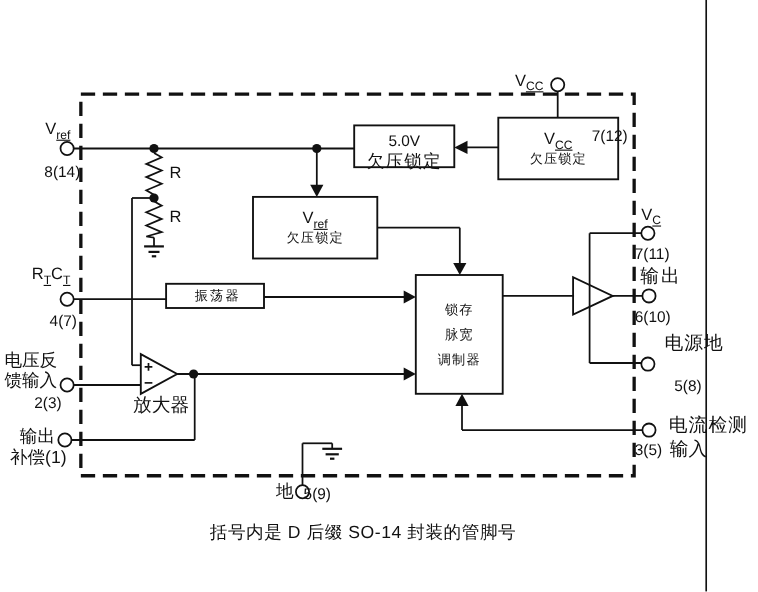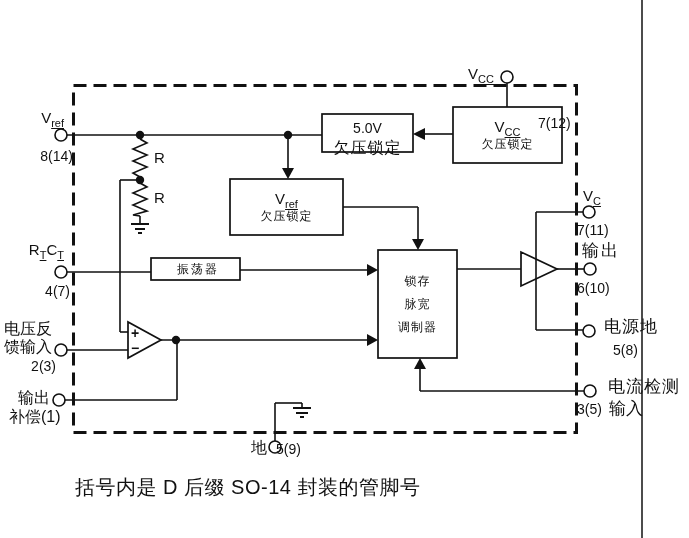--- a/index.html
+++ b/index.html
@@ -1,21 +1,21 @@
 <!DOCTYPE html>
 <html><head>
 <meta charset="utf-8">
 <style>
   html,body{margin:0;padding:0;background:#fff;}
   #canvas{position:relative;width:689px;height:538px;background:#ffffff;overflow:hidden;
           font-family:"Liberation Sans",sans-serif;color:#111;}
   #diagram-svg{position:absolute;left:0;top:0;}
   .lbl{position:absolute;white-space:nowrap;color:#111;line-height:1.1;}
   .t-title{font-size:23px;font-weight:bold;letter-spacing:1px;text-align:center;}
-  .t-caption{font-size:20px;letter-spacing:.5px;text-align:left;}
+  .t-caption{font-size:16px;letter-spacing:.5px;text-align:center;}
   .t-pin{font-size:15px;}
   .t-cjk{font-size:16px;}
   .t-cjkR{font-size:17px;}
   .t-num{font-size:14px;}
   .t-sign{font-size:14px;font-weight:bold;line-height:1;}
   .r{text-align:right;}
   sub{font-size:11px;vertical-align:-4px;line-height:0;text-decoration:underline;}
   .box-label{position:absolute;display:flex;flex-direction:column;align-items:center;
              justify-content:center;text-align:center;line-height:1.25;}
   .bl1{font-size:14px;}
@@ -140,20 +140,21 @@
   </div>
   <div class="box-label" style="left:378px;top:250px;width:79px;height:108px;line-height:23px;">
     <div class="bl2">锁存</div>
     <div class="bl2">脉宽</div>
     <div class="bl2">调制器</div>
   </div>
 
   <div class="lbl t-sign" style="left:131px;top:326px;">+</div>
   <div class="lbl t-sign" style="left:131px;top:341px;">−</div>
   <div class="lbl t-cjkR" style="left:104px;top:359px;width:85px;text-align:center;line-height:19px;">
+    <div>放大器</div>
   </div>
 
   <div class="lbl t-pin" style="left:154px;top:150px;">R</div>
   <div class="lbl t-pin" style="left:154px;top:190px;">R</div>
 
   <div class="lbl t-pin r" style="left:10px;top:110px;width:54px;"><span>V</span><sub>ref</sub></div>
   <div class="lbl t-num r" style="left:24px;top:149px;width:49px;">8(14)</div>
 
   <div class="lbl t-pin r" style="left:14px;top:242px;width:50px;"><span>R</span><sub>T</sub><span>C</span><sub>T</sub></div>
   <div class="lbl t-num r" style="left:24px;top:284px;width:46px;">4(7)</div>
@@ -172,21 +173,21 @@
 
   <div class="lbl t-cjk" style="left:251px;top:439px;">地</div>
   <div class="lbl t-num" style="left:276px;top:442px;text-align:center;">5(9)</div>
 
   <div class="lbl t-pin" style="left:583px;top:188px;"><span>V</span><sub>C</sub></div>
   <div class="lbl t-num" style="left:577px;top:223px;">7(11)</div>
 
   <div class="lbl t-cjkR" style="left:582px;top:242px;letter-spacing:2px;">输出</div>
   <div class="lbl t-num" style="left:577px;top:281px;">6(10)</div>
 
-  <div class="lbl t-cjkR" style="left:604px;top:318px;letter-spacing:1px;">电源地</div>
+  <div class="lbl t-cjkR" style="left:604px;top:303px;letter-spacing:1px;">电源地</div>
   <div class="lbl t-num" style="left:577px;top:343px;margin-left:36px;">5(8)</div>
 
   <div class="lbl t-cjkR" style="left:608px;top:378px;letter-spacing:1px;">电流检测</div>
   <div class="lbl cs-row" style="left:577px;top:400px;">
     <span class="t-num">3(5)</span>
     <span class="t-cjkR">输入</span>
   </div>
 
 </div>
 

